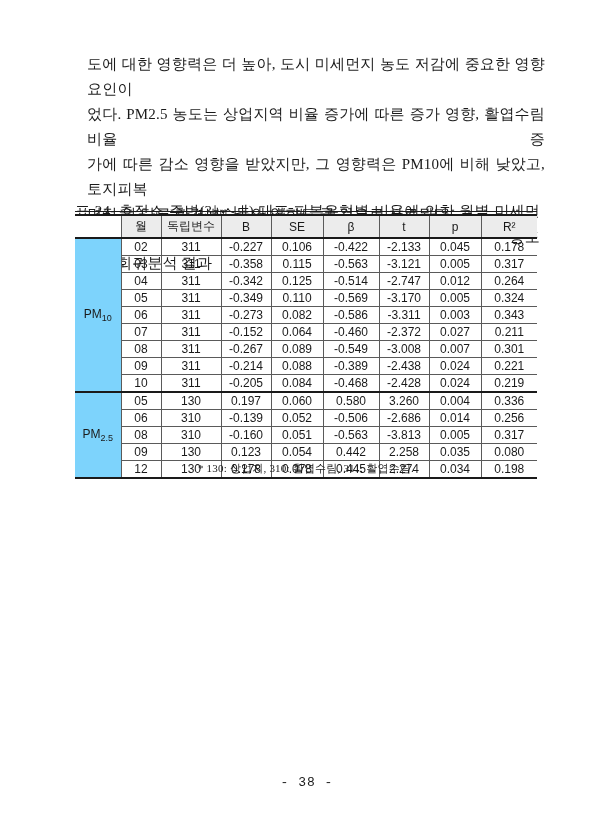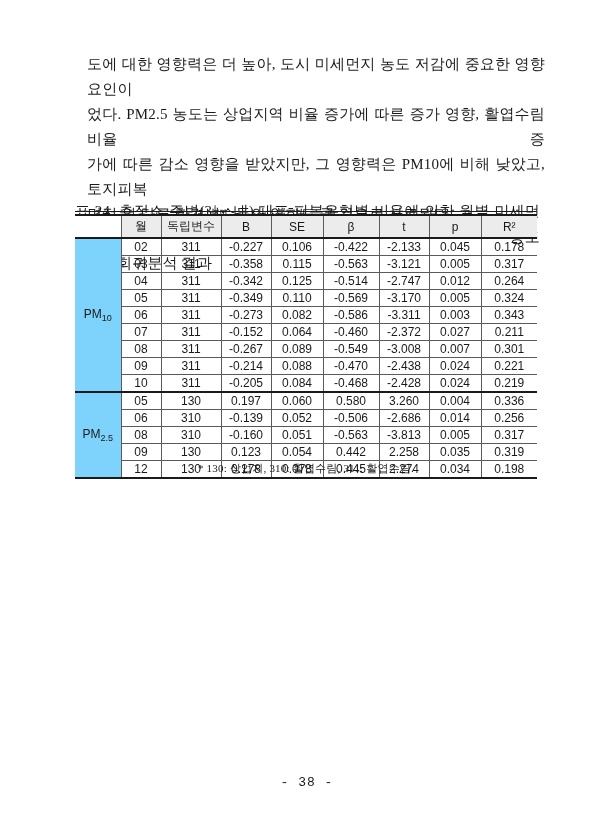--- a/index.html
+++ b/index.html
@@ -219,21 +219,21 @@
             <td>-0.549</td>
             <td>-3.008</td>
             <td>0.007</td>
             <td>0.301</td>
           </tr>
           <tr>
             <td>09</td>
             <td>311</td>
             <td>-0.214</td>
             <td>0.088</td>
-            <td>-0.470</td>
+            <td>-0.389</td>
             <td>-2.438</td>
             <td>0.024</td>
             <td>0.221</td>
           </tr>
           <tr>
             <td>10</td>
             <td>311</td>
             <td>-0.205</td>
             <td>0.084</td>
             <td>-0.468</td>
@@ -273,21 +273,21 @@
             <td>0.317</td>
           </tr>
           <tr>
             <td>09</td>
             <td>130</td>
             <td>0.123</td>
             <td>0.054</td>
             <td>0.442</td>
             <td>2.258</td>
             <td>0.035</td>
-            <td>0.319</td>
+            <td>0.080</td>
           </tr>
           <tr>
             <td>12</td>
             <td>130</td>
             <td>0.178</td>
             <td>0.078</td>
             <td>0.445</td>
             <td>2.274</td>
             <td>0.034</td>
             <td>0.198</td>

